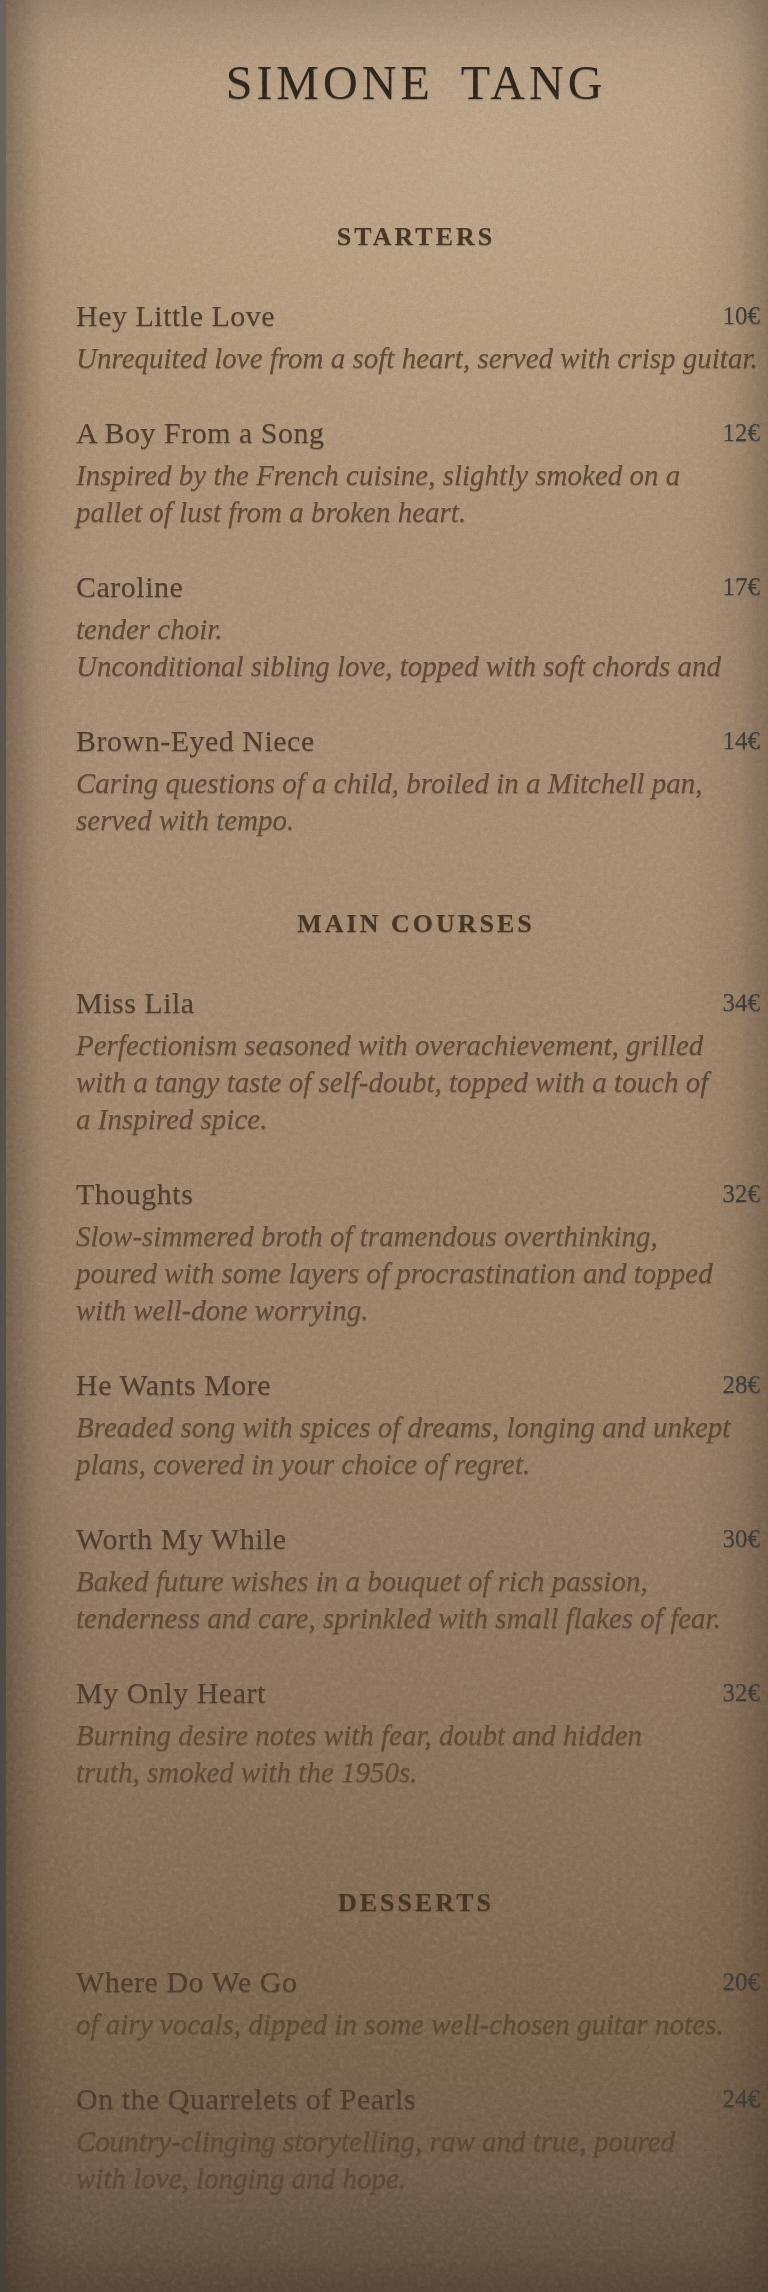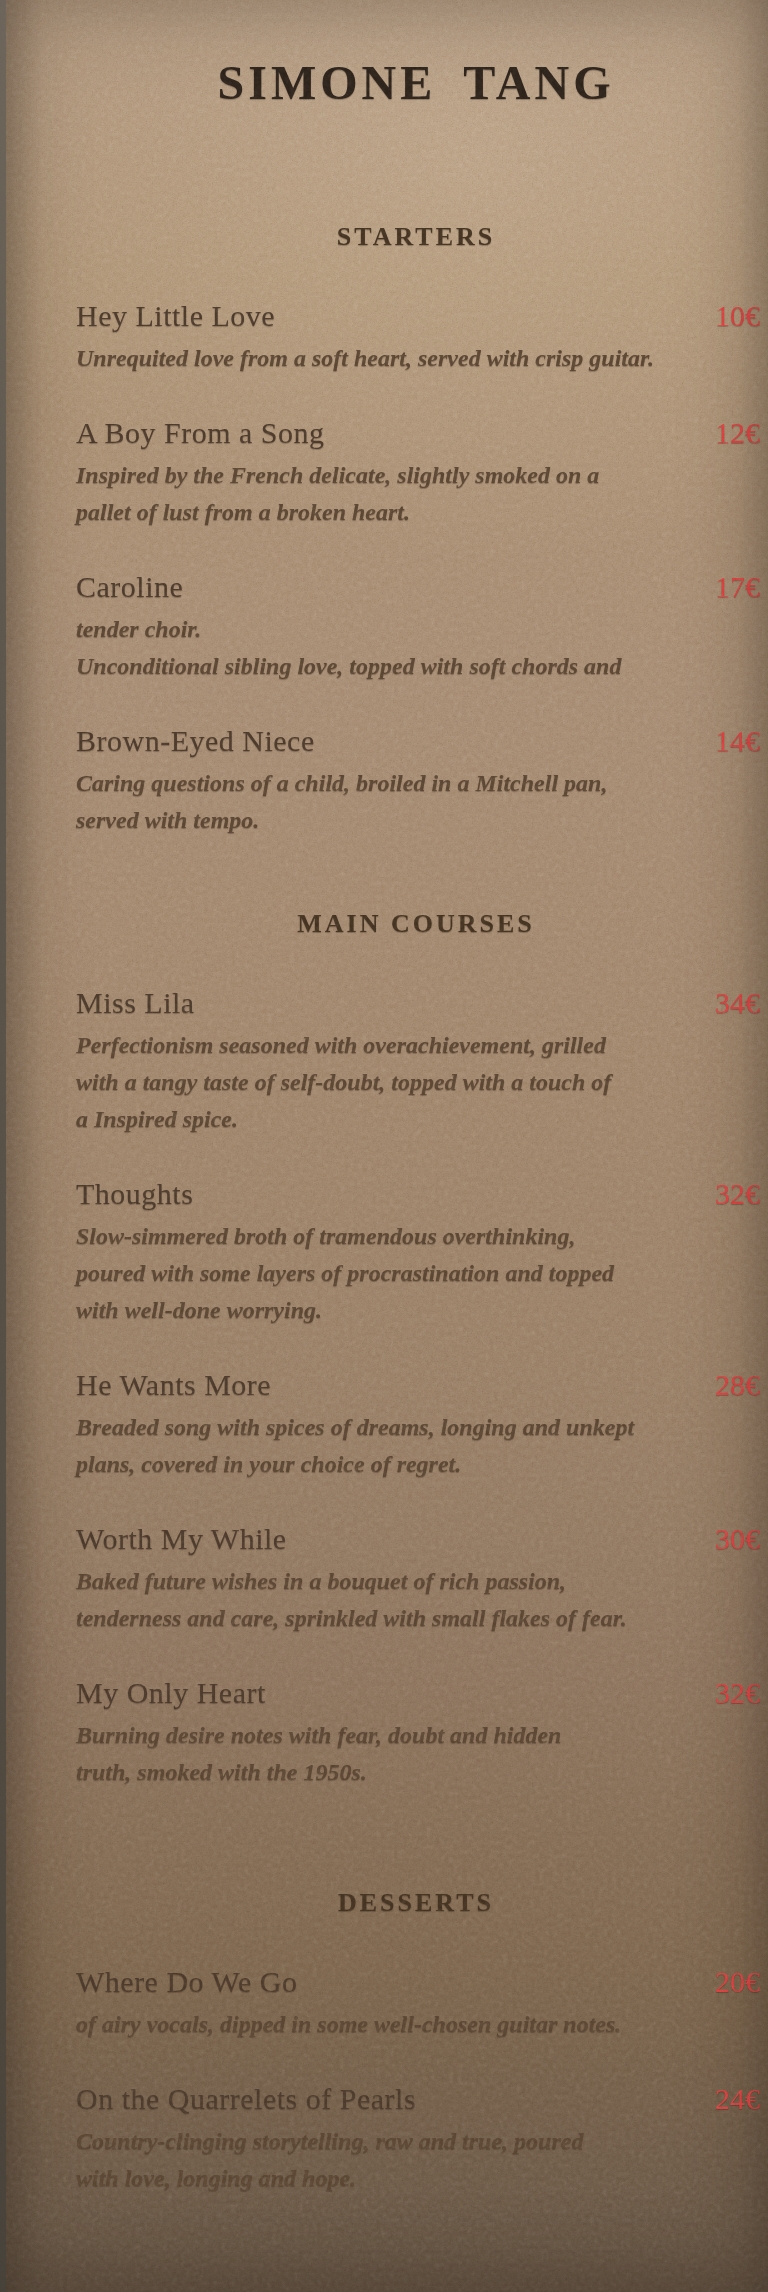--- a/index.html
+++ b/index.html
@@ -31,21 +31,21 @@
 
   .menu {
     position: relative; z-index: 2;
     padding: 0 12px 0 76px;
     color: #4f3a2b;
     filter: blur(0.3px);
     text-shadow: 0 1px 1px rgba(46,30,16,0.35);
   }
   h1.menu-title {
     margin: 0; margin-top: 57px;
-    font-size: 48px; line-height: 52px; font-weight: bold;
+    font-size: 48px; line-height: 52px; font-weight: normal;
     letter-spacing: 4px; word-spacing: 12px;
     text-align: center; color: #2d231b;
   }
   section.menu-section { display: block; }
   h2.section-heading {
     margin: 12px;
     font-size: 26px; line-height: 30px; font-weight: bold;
     letter-spacing: 3px; text-align: center; color: #443220;
   }
   #sections > section:nth-child(1) > h2 { margin-top: 113px; }
@@ -55,30 +55,29 @@
   .item { margin-top: 36px; }
   .items .item:first-child { margin-top: 44px; }
   .item-row {
     display: flex; justify-content: space-between; align-items: flex-end; gap: 16px;
   }
   .item-name {
     font-size: 30px; line-height: 40px; letter-spacing: 0.5px;
     color: #4c392a;
   }
   .item-price {
-    font-size: 30px; line-height: 40px; white-space: nowrap;
-    color: #ef4444; margin-right: -4px;
+    font-size: 25px; line-height: 40px; white-space: nowrap;
+    color: #404040; margin-right: -4px;
   }
   .item-desc { margin: 4px 0 0 0; }
   .desc-line {
     font-style: italic;
-    font-size: 24px; line-height: 37px;
+    font-size: 29px; line-height: 37px;
     white-space: nowrap;
     color: #5c4632;
-    font-weight: bold;
   }
 </style>
 </head>
 <body>
 
 <div class="menu">
   <h1 class="menu-title">SIMONE TANG</h1>
   <div id="sections">
   <section class="menu-section">
     <h2 class="section-heading">STARTERS</h2>
@@ -92,21 +91,21 @@
               <div class="desc-line">Unrequited love from a soft heart, served with crisp guitar.</div>
             </div>
   </div>
 
   <div class="item">
     <div class="item-row">
       <span class="item-name">A Boy From a Song</span>
       <span class="item-price">12€</span>
     </div>
     <div class="item-desc">
-              <div class="desc-line">Inspired by the French delicate, slightly smoked on a</div>
+              <div class="desc-line">Inspired by the French cuisine, slightly smoked on a</div>
               <div class="desc-line">pallet of lust from a broken heart.</div>
             </div>
   </div>
 
   <div class="item">
     <div class="item-row">
       <span class="item-name">Caroline</span>
       <span class="item-price">17€</span>
     </div>
     <div class="item-desc">

